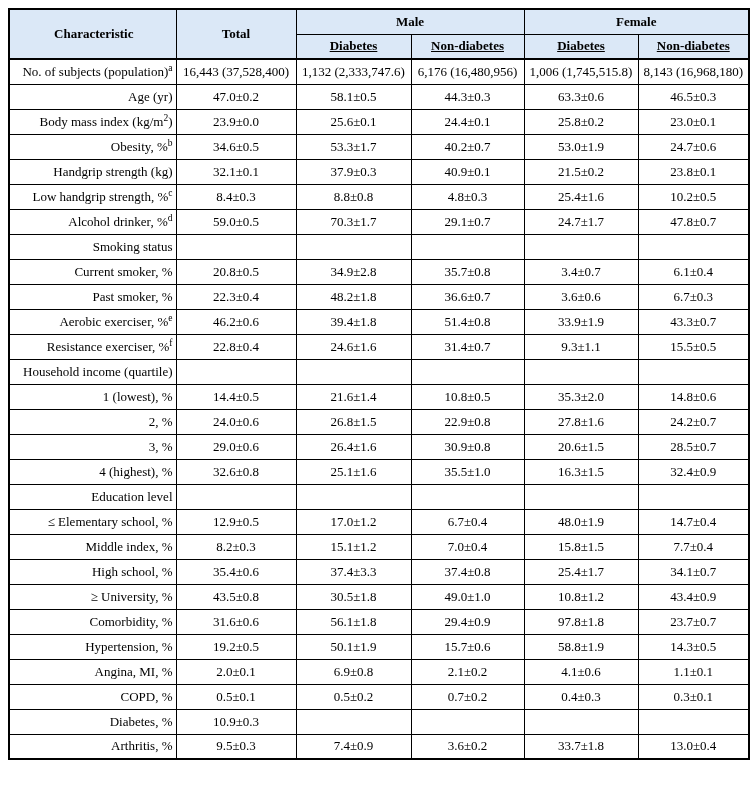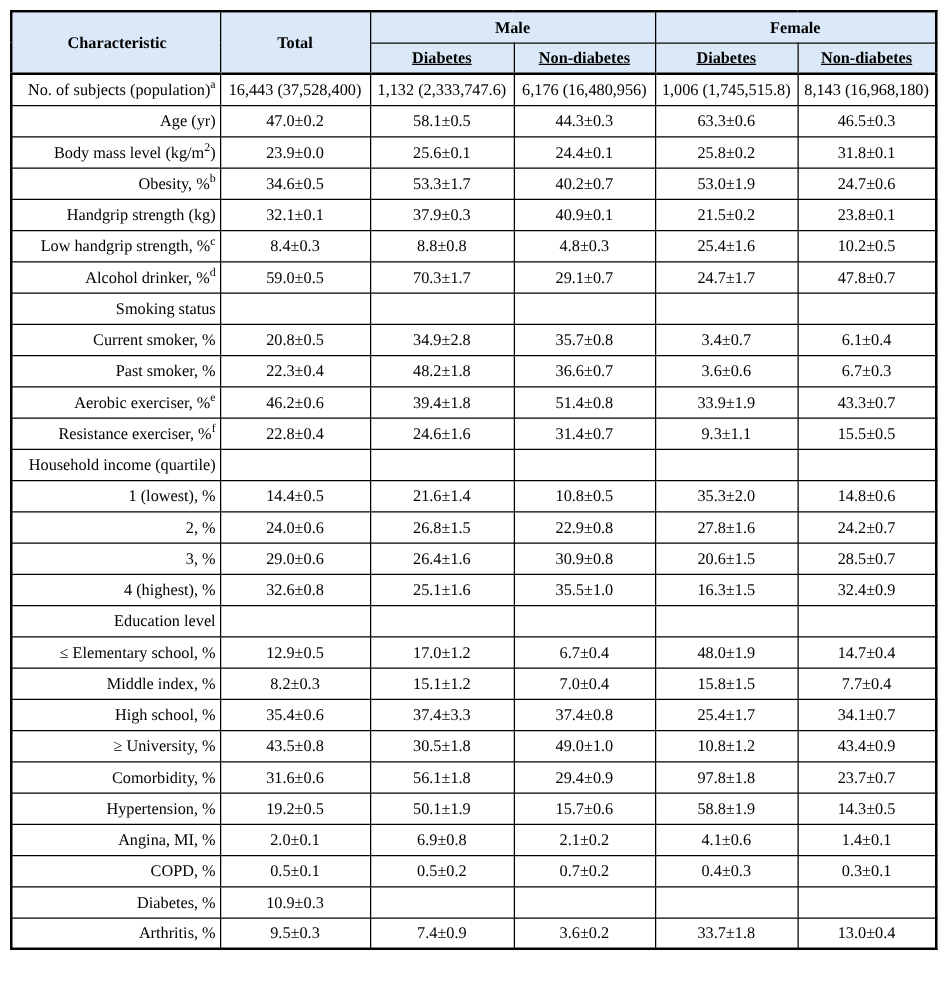--- a/index.html
+++ b/index.html
@@ -104,26 +104,26 @@
   <tr>
     <td class="label-cell"><span class="lbl">Age (yr)</span><sup class="sup"></sup><span class="after"></span></td>
     <td class="val">47.0±0.2</td>
     <td class="val">58.1±0.5</td>
     <td class="val">44.3±0.3</td>
     <td class="val">63.3±0.6</td>
     <td class="val">46.5±0.3</td>
   </tr>
 
   <tr>
-    <td class="label-cell"><span class="lbl">Body mass level (kg/m</span><sup class="sup">2</sup><span class="after">)</span></td>
+    <td class="label-cell"><span class="lbl">Body mass index (kg/m</span><sup class="sup">2</sup><span class="after">)</span></td>
     <td class="val">23.9±0.0</td>
     <td class="val">25.6±0.1</td>
     <td class="val">24.4±0.1</td>
     <td class="val">25.8±0.2</td>
-    <td class="val">31.8±0.1</td>
+    <td class="val">23.0±0.1</td>
   </tr>
 
   <tr>
     <td class="label-cell"><span class="lbl">Obesity, %</span><sup class="sup">b</sup><span class="after"></span></td>
     <td class="val">34.6±0.5</td>
     <td class="val">53.3±1.7</td>
     <td class="val">40.2±0.7</td>
     <td class="val">53.0±1.9</td>
     <td class="val">24.7±0.6</td>
   </tr>
@@ -307,21 +307,21 @@
     <td class="val">58.8±1.9</td>
     <td class="val">14.3±0.5</td>
   </tr>
 
   <tr>
     <td class="label-cell"><span class="lbl">Angina, MI, %</span><sup class="sup"></sup><span class="after"></span></td>
     <td class="val">2.0±0.1</td>
     <td class="val">6.9±0.8</td>
     <td class="val">2.1±0.2</td>
     <td class="val">4.1±0.6</td>
-    <td class="val">1.4±0.1</td>
+    <td class="val">1.1±0.1</td>
   </tr>
 
   <tr>
     <td class="label-cell"><span class="lbl">COPD, %</span><sup class="sup"></sup><span class="after"></span></td>
     <td class="val">0.5±0.1</td>
     <td class="val">0.5±0.2</td>
     <td class="val">0.7±0.2</td>
     <td class="val">0.4±0.3</td>
     <td class="val">0.3±0.1</td>
   </tr>

